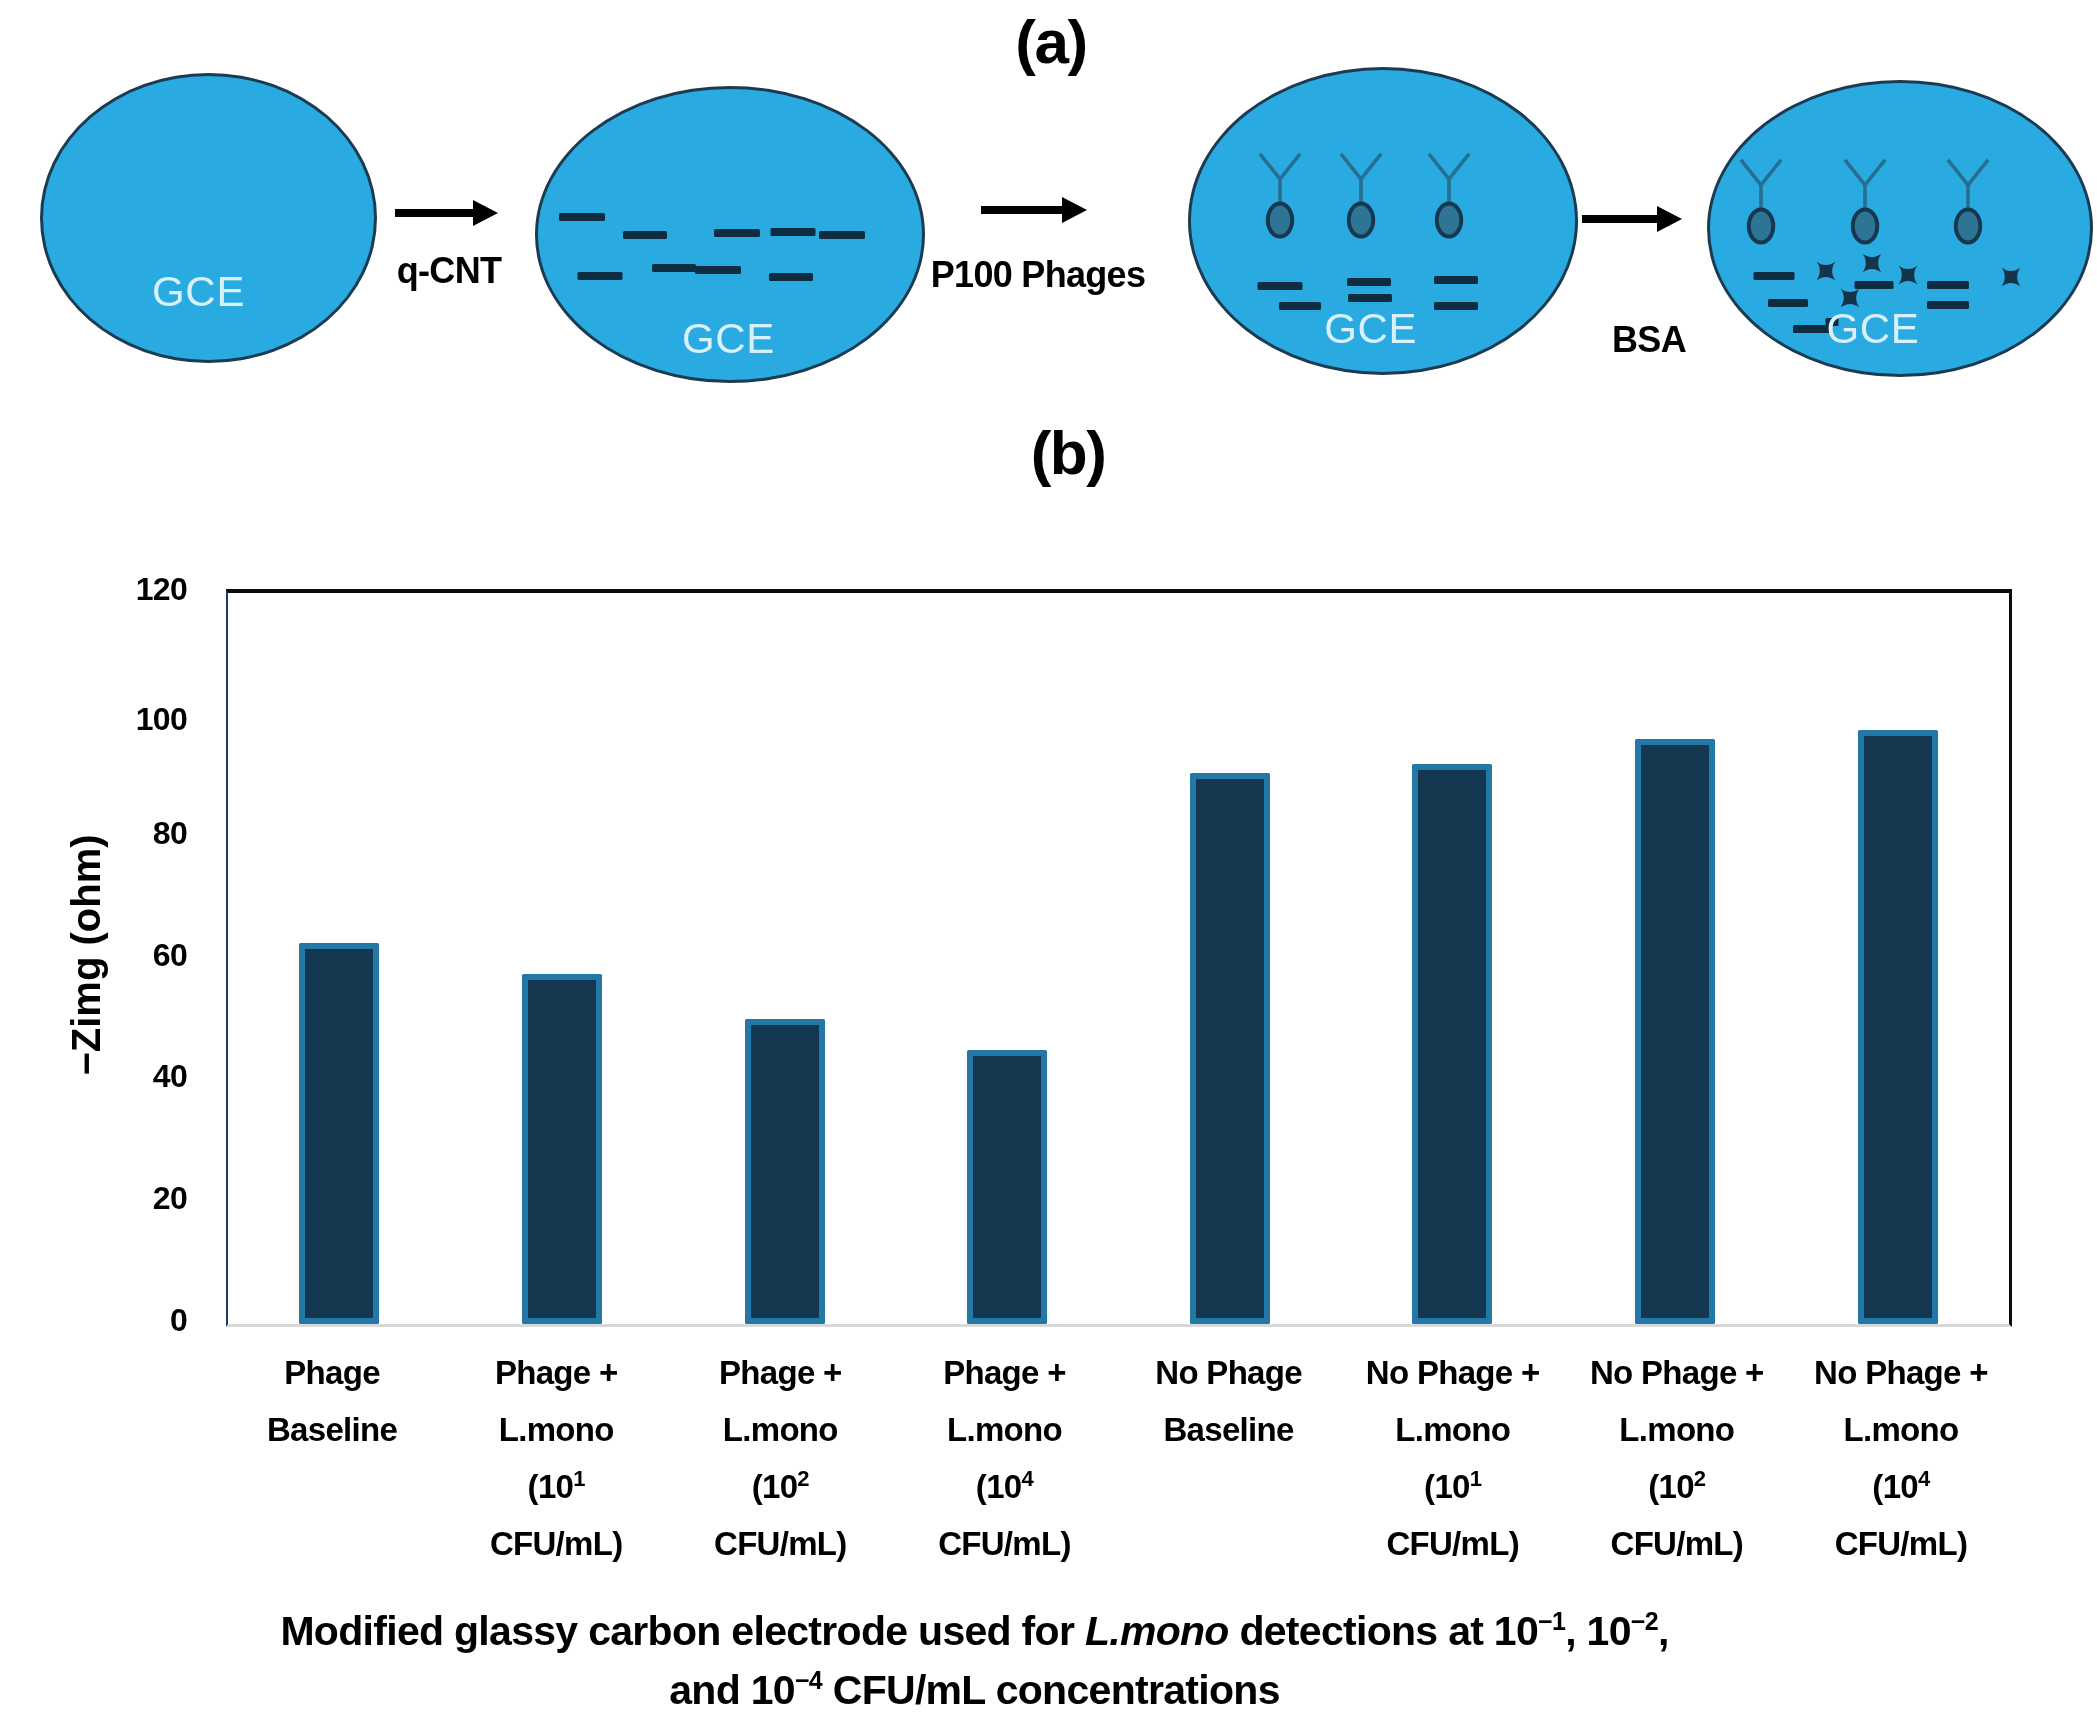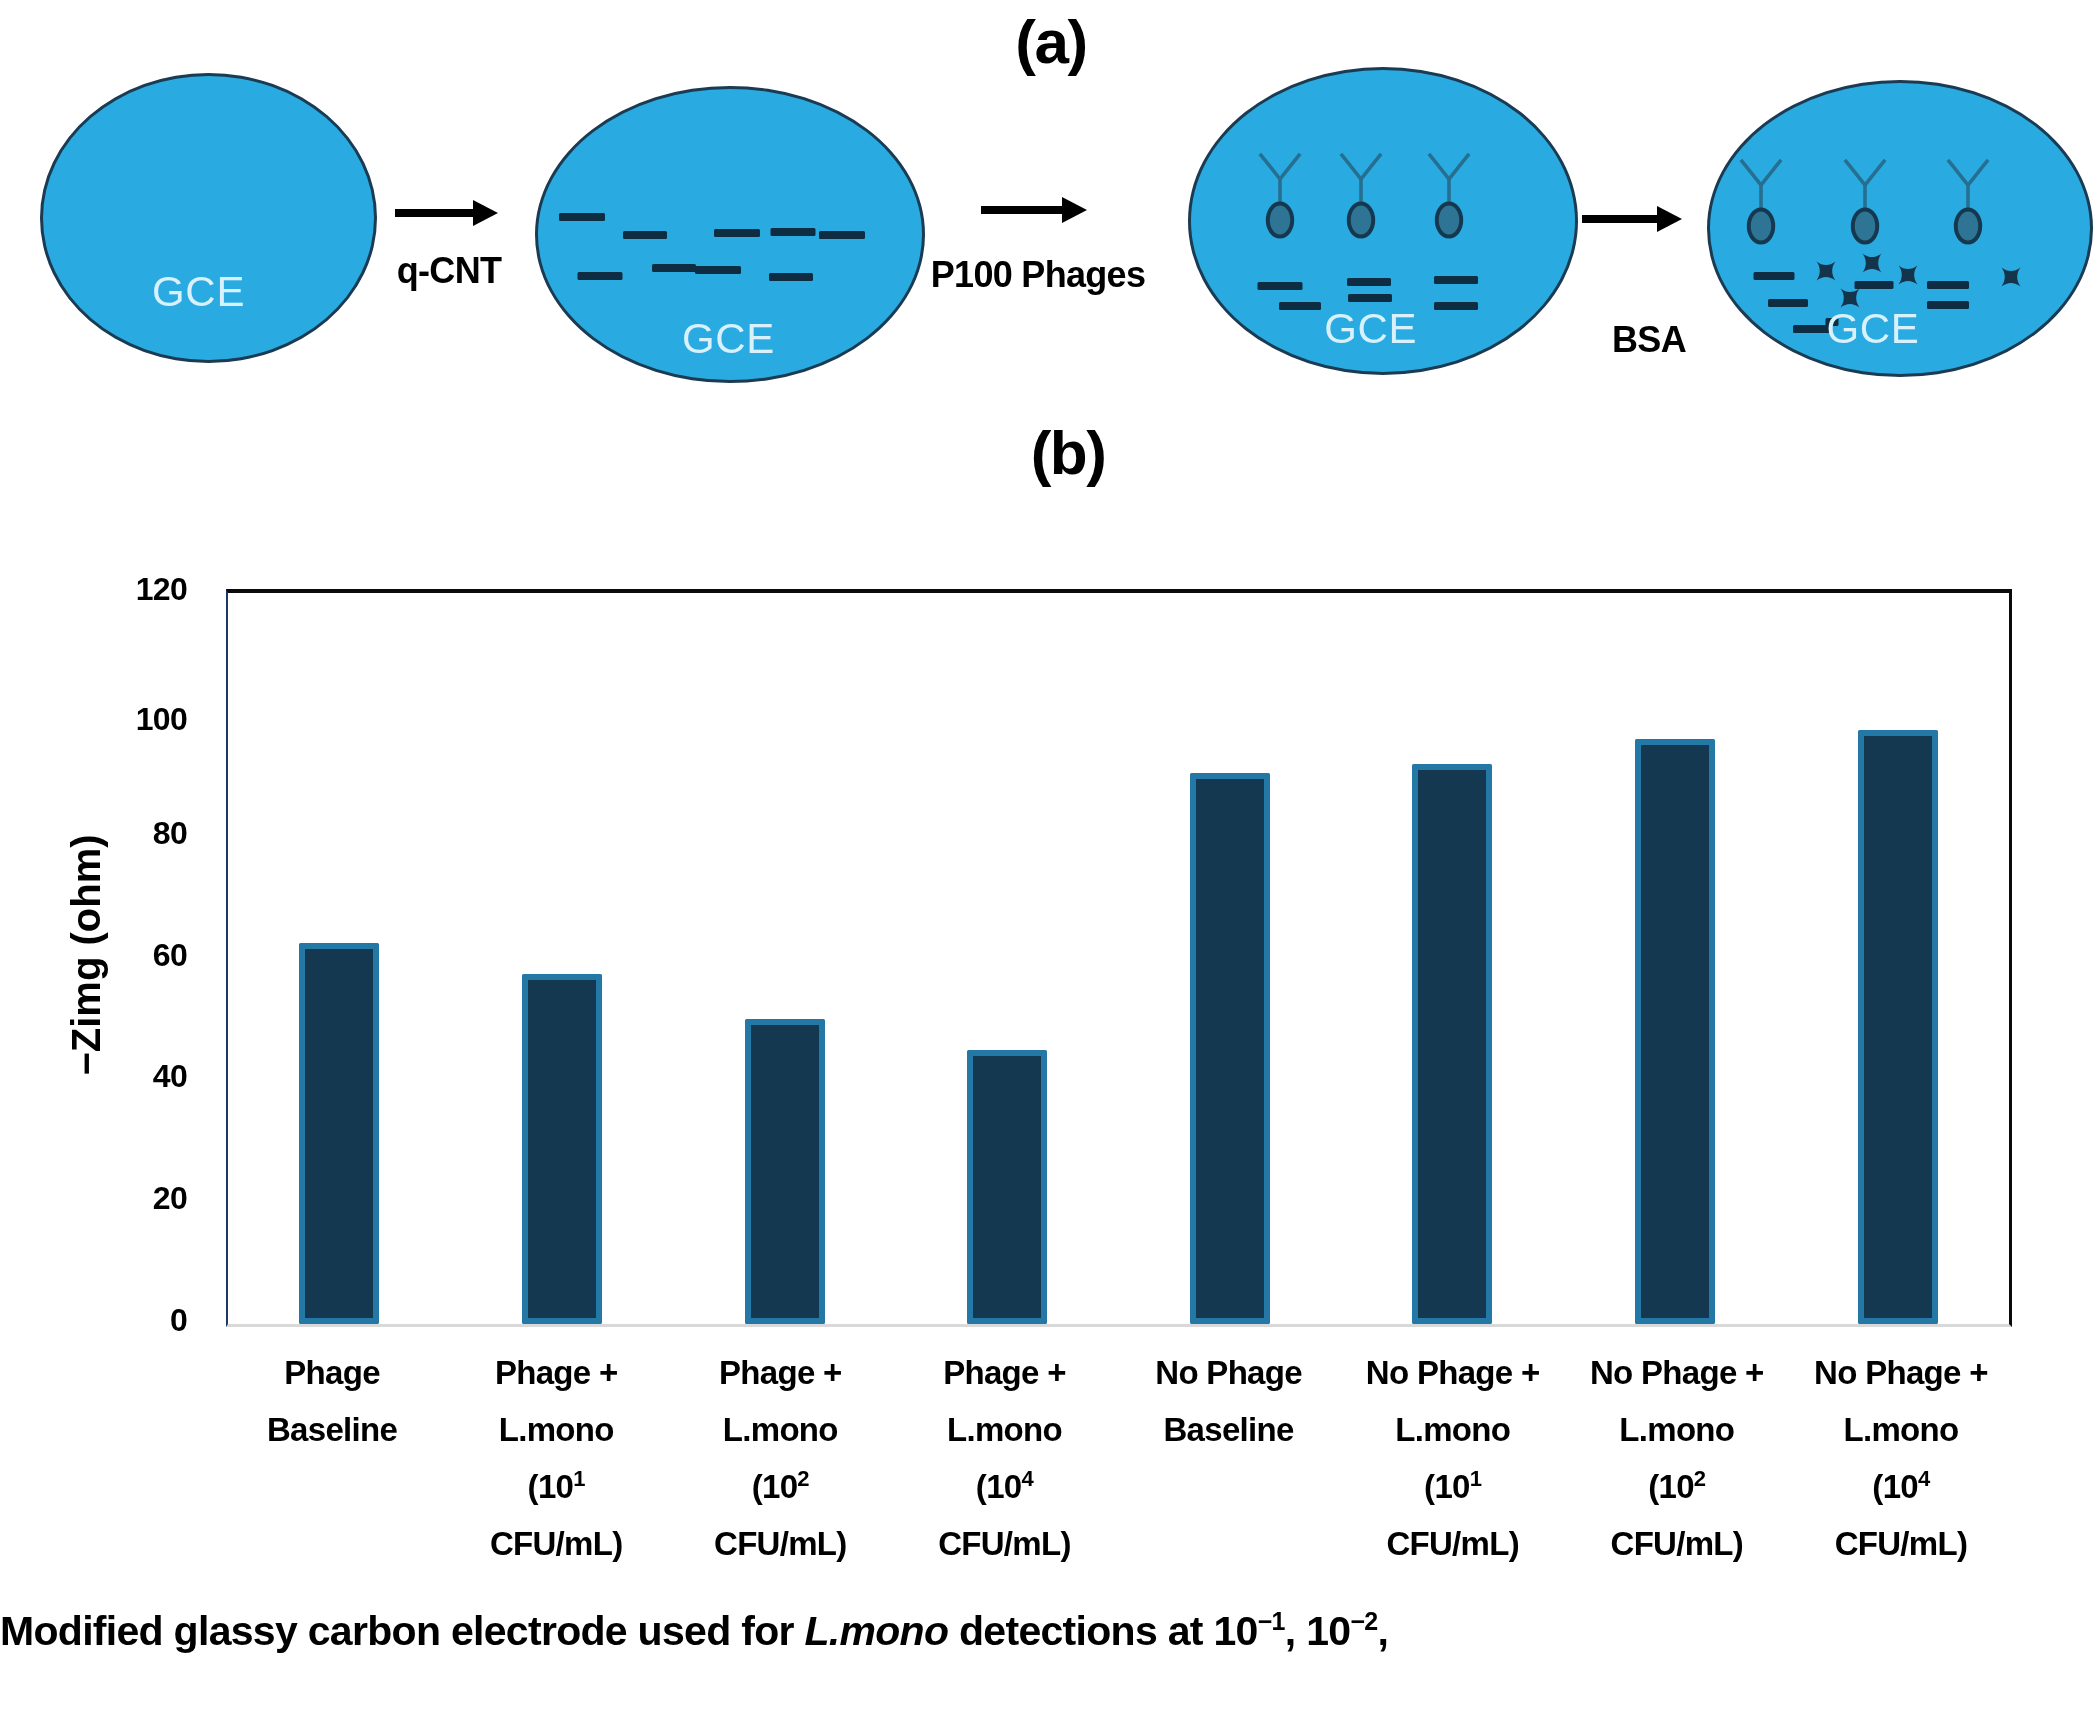--- a/index.html
+++ b/index.html
@@ -26,21 +26,21 @@
     display:flex;align-items:flex-end;
   }
   .bar-slot{flex:1;height:100%;display:flex;justify-content:center;align-items:flex-end;}
   .bar{width:80px;background:var(--bar-fill);border:6.5px solid var(--bar-border);border-radius:1.5px;box-sizing:border-box;}
   .yticks{position:absolute;left:0;top:589px;width:187px;height:731px;}
   .ytick{position:absolute;right:0;transform:translateY(-50%);font-size:32px;font-weight:700;letter-spacing:-0.7px;}
   .y-title{position:absolute;left:86px;top:955px;transform:translate(-50%,-50%) rotate(-90deg);font-size:40px;font-weight:700;white-space:nowrap;}
   .xlabels{position:absolute;left:226px;top:1344px;width:1781px;display:flex;gap:12px;}
   .xlabel{flex:1;text-align:center;font-weight:700;font-size:33px;line-height:57px;letter-spacing:-0.7px;}
   .xlabel sup{font-size:22px;line-height:0;}
-  .caption{position:absolute;left:0;top:1602px;width:1949px;font-weight:700;font-size:41px;line-height:59px;letter-spacing:-0.7px;}
+  .caption{position:absolute;left:0;top:1602px;width:1949px;text-align:center;font-weight:700;font-size:41px;line-height:59px;letter-spacing:-0.7px;}
   .caption .it{font-style:italic;}
   .caption sup{font-size:25px;line-height:0;}
 </style>
 </head>
 <body>
 
 <svg width="0" height="0" style="position:absolute">
   <defs>
     <g id="phage-def">
       <path d="M4,13 L13,24 L32,48 L51,24 L60,13" fill="none" stroke="#276F90" stroke-width="5"></path>
@@ -227,16 +227,17 @@
       <div class="xlabel">
         <div>No Phage +</div>
         <div>L.mono</div>
         <div>(10<sup>4</sup></div>
         <div>CFU/mL)</div>
       </div>
     </div>
 
   <div class="caption">
     <div id="cap1"><span>Modified glassy carbon electrode used for </span><span class="it">L.mono</span><span> detections at 10</span><sup>−1</sup><span>, 10</span><sup>−2</sup><span>,</span></div>
+    <div id="cap2"><span>and 10</span><sup>−4</sup><span> CFU/mL concentrations</span></div>
   </div>
 
 </div>
 
 
 </body></html>

